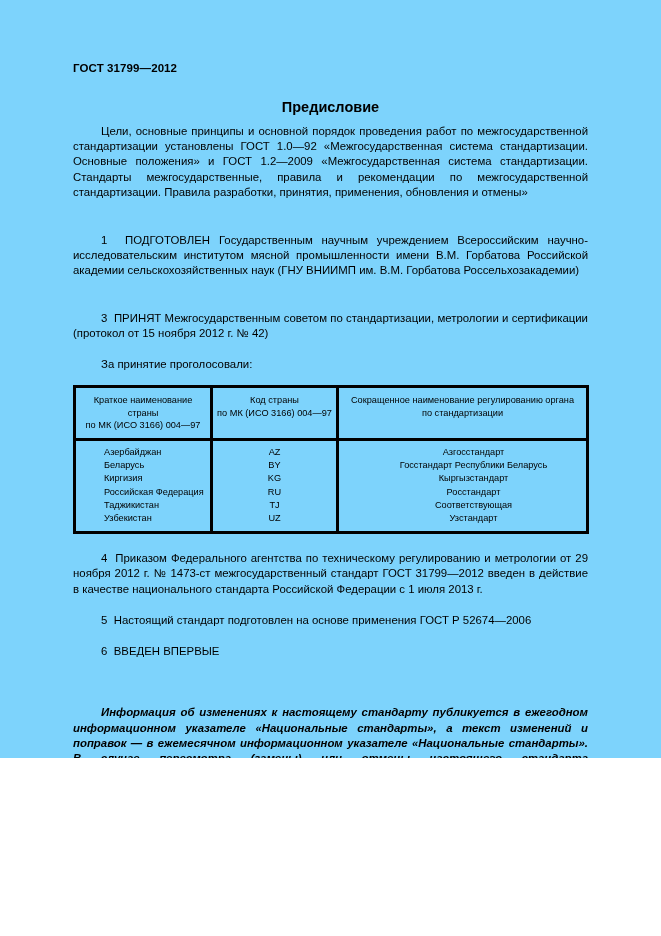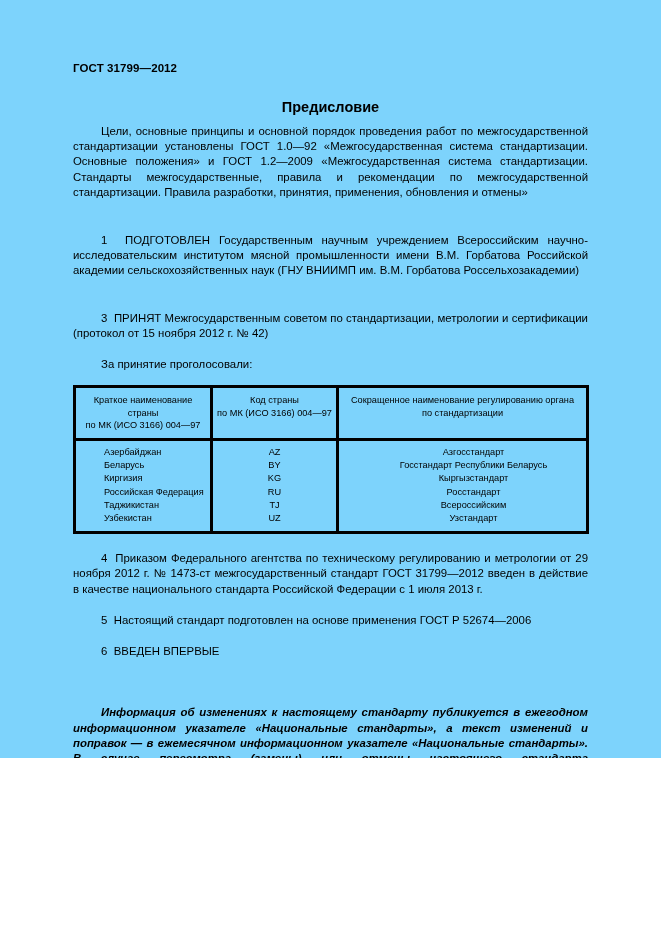--- a/index.html
+++ b/index.html
@@ -203,21 +203,21 @@
             <div>KG</div>
             <div>RU</div>
             <div>TJ</div>
             <div>UZ</div>
           </td>
           <td class="cell-body cell-lines">
             <div>Азгосстандарт</div>
             <div>Госстандарт Республики Беларусь</div>
             <div>Кыргызстандарт</div>
             <div>Росстандарт</div>
-            <div>Всероссийским</div>
+            <div>Соответствующая</div>
             <div>Узстандарт</div>
           </td>
         </tr>
       </tbody>
     </table>
 
     <div style="height:17px"></div>
 
     <p class="num-item"><span>4</span>&nbsp;&nbsp;<span>Приказом Федерального агентства по техническому регулированию и метрологии от 29 ноября 2012 г. № 1473-ст межгосударственный стандарт ГОСТ 31799—2012 введен в действие в качестве национального стандарта Российской Федерации с 1 июля 2013 г.</span></p>
 

